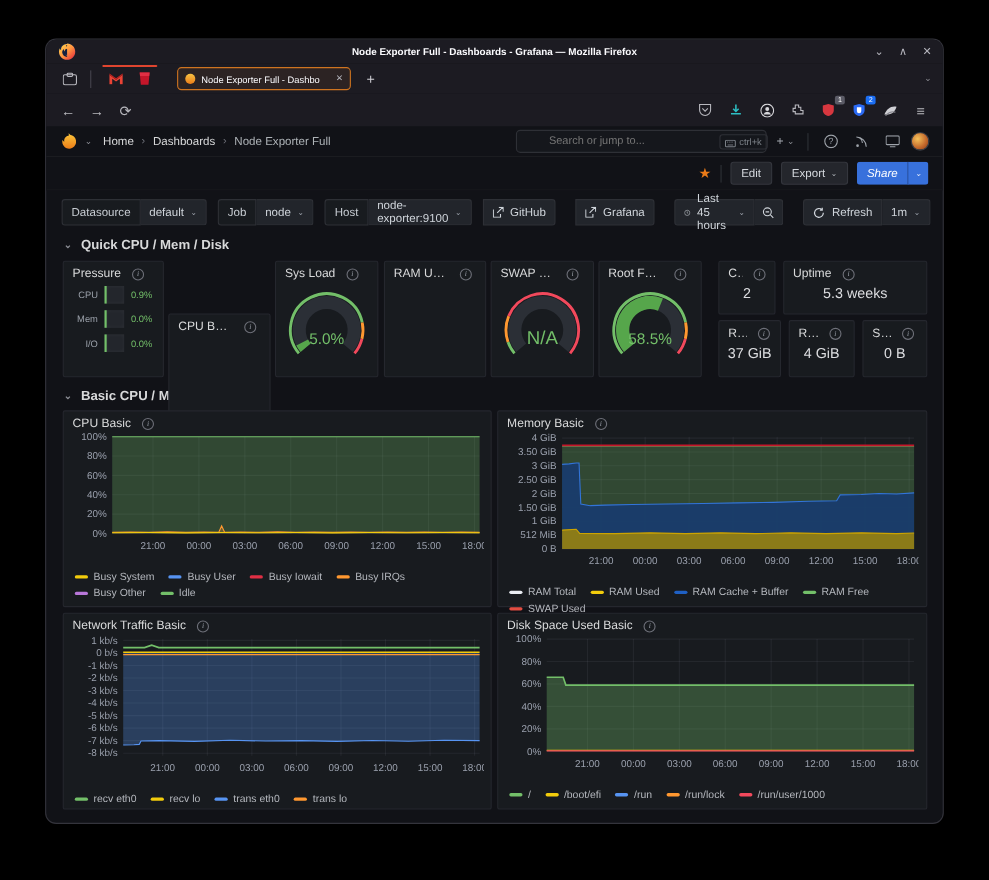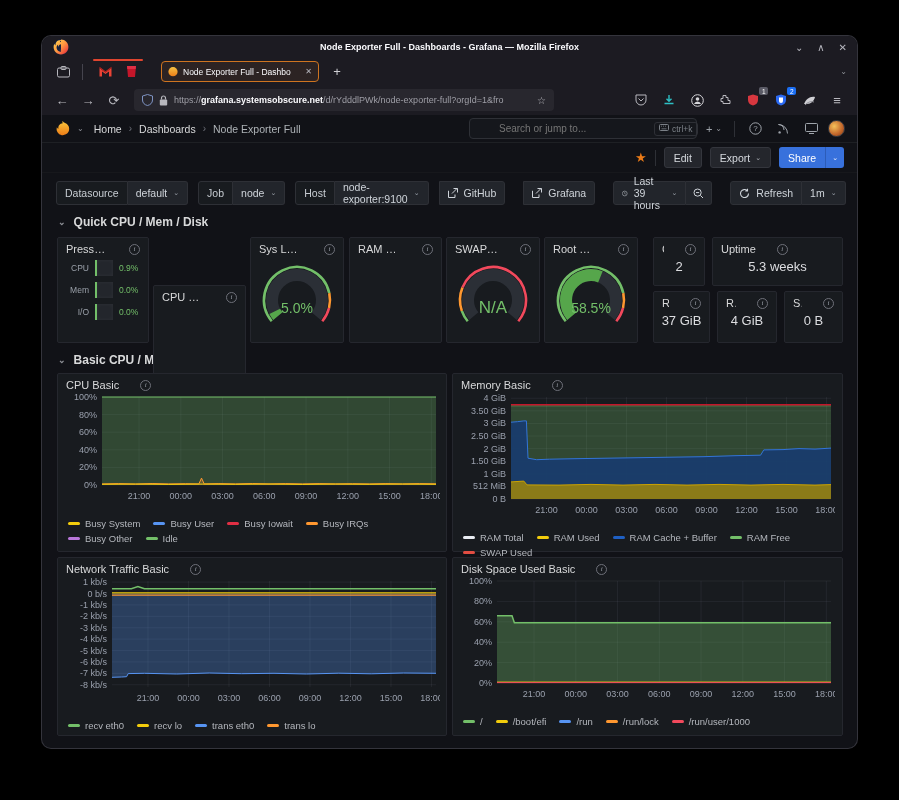--- a/index.html
+++ b/index.html
@@ -38,52 +38,52 @@
 
   
   .gheader { height:28px; background:#111217; border-bottom:1px solid #1e2024; display:flex; align-items:center; padding:0 12px; gap:6px; }
   .chev { color:#8e9097; font-size:8px; }
   .crumbs { display:flex; align-items:center; gap:7px; margin-left:4px; }
   .crumb { font-size:10.5px; color:#d8d9da; }
   .crumb.current { color:#aeb3b7; }
   .crumb-sep { color:#6e7079; font-size:10px; }
   .gsearch { margin-left:auto; width:228px; height:21px; background:#15171c; border:1px solid #2e3036; border-radius:4px; display:flex; align-items:center; padding:0 6px; gap:23px; }
   .gsearch input { flex:1; background:transparent; border:0; outline:0; color:#7b8087; font-size:10px; font-family:"Liberation Sans",sans-serif; }
-  .kbd-hint { display:flex; align-items:flex-start; gap:3px; border:1px solid #2e3036; border-radius:3px; padding:1px 4px; color:#7b8087; font-size:8.5px; }
+  .kbd-hint { display:flex; align-items:flex-end; gap:3px; border:1px solid #2e3036; border-radius:3px; padding:1px 4px; color:#7b8087; font-size:8.5px; }
   .gh-ico { width:22px; height:22px; display:flex; align-items:center; justify-content:center; color:#9fa4ab; font-size:11px; }
   .gh-divider { width:1px; height:16px; background:#2e3036; margin:0 3px; }
   .avatar { width:17px; height:17px; border-radius:50%; background:radial-gradient(circle at 35% 35%, #f5c15a, #c1652a 60%, #7d3a14); border:1px solid #3a3d44; }
 
   .actions { height:30px; background:#111217; border-bottom:1px solid #17181c; display:flex; align-items:center; justify-content:flex-end; padding:0 13px; gap:8px; }
   .star { color:#eb7b18; font-size:13px; }
   .act-divider { width:1px; height:16px; background:#2e3036; }
   .gbtn { height:21px; display:flex; align-items:center; padding:0 9px; background:#24262c; border:1px solid #34363d; border-radius:3px; color:#d5d9de; font-size:10.5px; gap:5px; }
   .gbtn .chev { font-size:7px; color:#aeb3b9; }
-  .share-btn { display:flex; height:21px; border-radius:3px; overflow:hidden; }
+  .share-btn { display:flex; height:21px; border-radius:3px; overflow:hidden;font-style:italic; }
   .share-main { background:#3871dc; color:#fff; font-size:10.5px; display:flex; align-items:center; padding:0 9px; }
   .share-chev { background:#3871dc; border-left:1px solid #2c5cb8; color:#e8eefc; font-size:7px; display:flex; align-items:center; padding:0 6px; }
 
   
   .controls { margin:8px 14px 0 14px; display:flex; align-items:center; }
   .seg-group { display:flex; align-items:stretch; height:24px; margin-right:10px; }
   .seg { display:flex; align-items:center; padding:0 8px; background:#22252b; border:1px solid #2e3036; color:#cfd4da; font-size:10.5px; gap:6px; }
   .seg + .seg { border-left:0; }
   .seg:first-child { border-radius:3px 0 0 3px; }
   .seg:last-child { border-radius:0 3px 3px 0; }
   .seg .chev { font-size:7px; color:#9aa0a9; }
   .seg.label { background:#181b1f; color:#c7ccd2; }
   .ctrl-right { margin-left:auto; display:flex; align-items:center; gap:8px; }
   .icon-sq { display:flex; align-items:center; justify-content:center; padding:0 7px; }
 
   
   .section-head { display:flex; align-items:center; gap:8px; padding:10px 14px 6px 16px; color:#d8d9da; font-size:12px; font-weight:bold; }
   .section-head .chev { font-size:9px; }
   .row { position:relative; }
   .panel { position:absolute; background:#181b1f; border:1px solid #25272e; border-radius:2px; }
-  .phead { display:flex; align-items:center; padding:5px 8px 2px 8px; gap:21px; }
+  .phead { display:flex; align-items:center; padding:5px 8px 2px 8px; gap:10px; }
   .ptitle { font-size:11px; font-weight:500; color:#d8d9da; white-space:nowrap; overflow:hidden; text-overflow:ellipsis; }
   .info-ico { flex:0 0 auto; width:11px; height:11px; border:1px solid #6e7079; border-radius:50%; color:#9aa0a9; font-size:7px; line-height:9px; text-align:center; font-style:italic; font-family:"Liberation Serif",serif; }
 
   
   #row1 { height:108px; margin-top:2px; }
   .pressure-row { display:flex; align-items:center; padding:3px 7px; gap:6px; }
   .pr-label { width:24px; font-size:8.5px; color:#9aa0a9; text-align:right; }
   .pr-bar { width:18px; height:16px; background:#23262c; border-left:2px solid #73bf69; box-shadow:inset 0 0 4px rgba(255,255,255,0.05); }
   .pr-val { font-size:8.5px; color:#73bf69; }
   .stat-val { text-align:center; font-size:13px; font-weight:500; color:#dcdde0; margin-top:2px; }
@@ -161,31 +161,20 @@
       <span class="tab-close">✕</span>
     </div>
     <span class="newtab">+</span>
     <span class="alltabs chev">⌄</span>
   </div>
 
   <div class="navbar">
     <div class="nav-ico">←</div>
     <div class="nav-ico">→</div>
     <div class="nav-ico">⟳</div>
-    <div class="urlbar">
-      <svg width="11" height="12" viewBox="0 0 11 12">
-        <path d="M5.5 0.5 10.5 2v4c0 3-2.2 4.9-5 5.5-2.8-.6-5-2.5-5-5.5V2z" fill="none" stroke="#7f94c4" stroke-width="1"></path>
-      </svg>
-      <svg width="9" height="11" viewBox="0 0 9 11">
-        <rect x="0.8" y="4.5" width="7.4" height="6" rx="1" fill="#b8b8be"></rect>
-        <path d="M2.5 4.5V3a2 2 0 0 1 4 0v1.5" fill="none" stroke="#b8b8be" stroke-width="1.2"></path>
-      </svg>
-      <span class="url-text"><span>https://</span><b>grafana.systemsobscure.net</b><span>/d/rYdddlPWk/node-exporter-full?orgId=1&amp;fro</span></span>
-      <span class="url-star">☆</span>
-    </div>
     <div class="nav-right">
       <div class="nav-ico">
         <svg width="12" height="12" viewBox="0 0 12 12">
             <path d="M1 1h10v5a5 5 0 0 1-10 0z" fill="none" stroke="#b8b8be"></path>
             <path d="M3.5 4.5 6 7l2.5-2.5" fill="none" stroke="#b8b8be"></path>
           </svg>
       </div>
       <div class="nav-ico">
         <svg width="12" height="12" viewBox="0 0 12 12">
             <path d="M6 1v6M3.5 4.8 6 7.3 8.5 4.8" stroke="#2dbfc4" fill="none" stroke-width="1.4"></path>
@@ -336,21 +325,21 @@
             </svg>
           <span>Grafana</span>
         </div>
       </div>
       <div class="seg-group">
         <div class="seg">
           <svg width="11" height="11" viewBox="0 0 11 11">
               <circle cx="5.5" cy="5.5" r="4.8" fill="none" stroke="#cfd4da"></circle>
               <path d="M5.5 2.8v2.9l1.8 1.2" fill="none" stroke="#cfd4da"></path>
             </svg>
-          <span>Last 39 hours</span>
+          <span>Last 45 hours</span>
             <span class="chev">⌄</span>
         </div>
         <div class="seg icon-sq">
           <svg width="11" height="11" viewBox="0 0 11 11">
               <circle cx="4.6" cy="4.6" r="3.6" fill="none" stroke="#cfd4da"></circle>
               <path d="M3 4.6h3.2M7.4 7.4 10 10" stroke="#cfd4da" fill="none"></path>
             </svg>
         </div>
       </div>
       <div class="seg-group">

